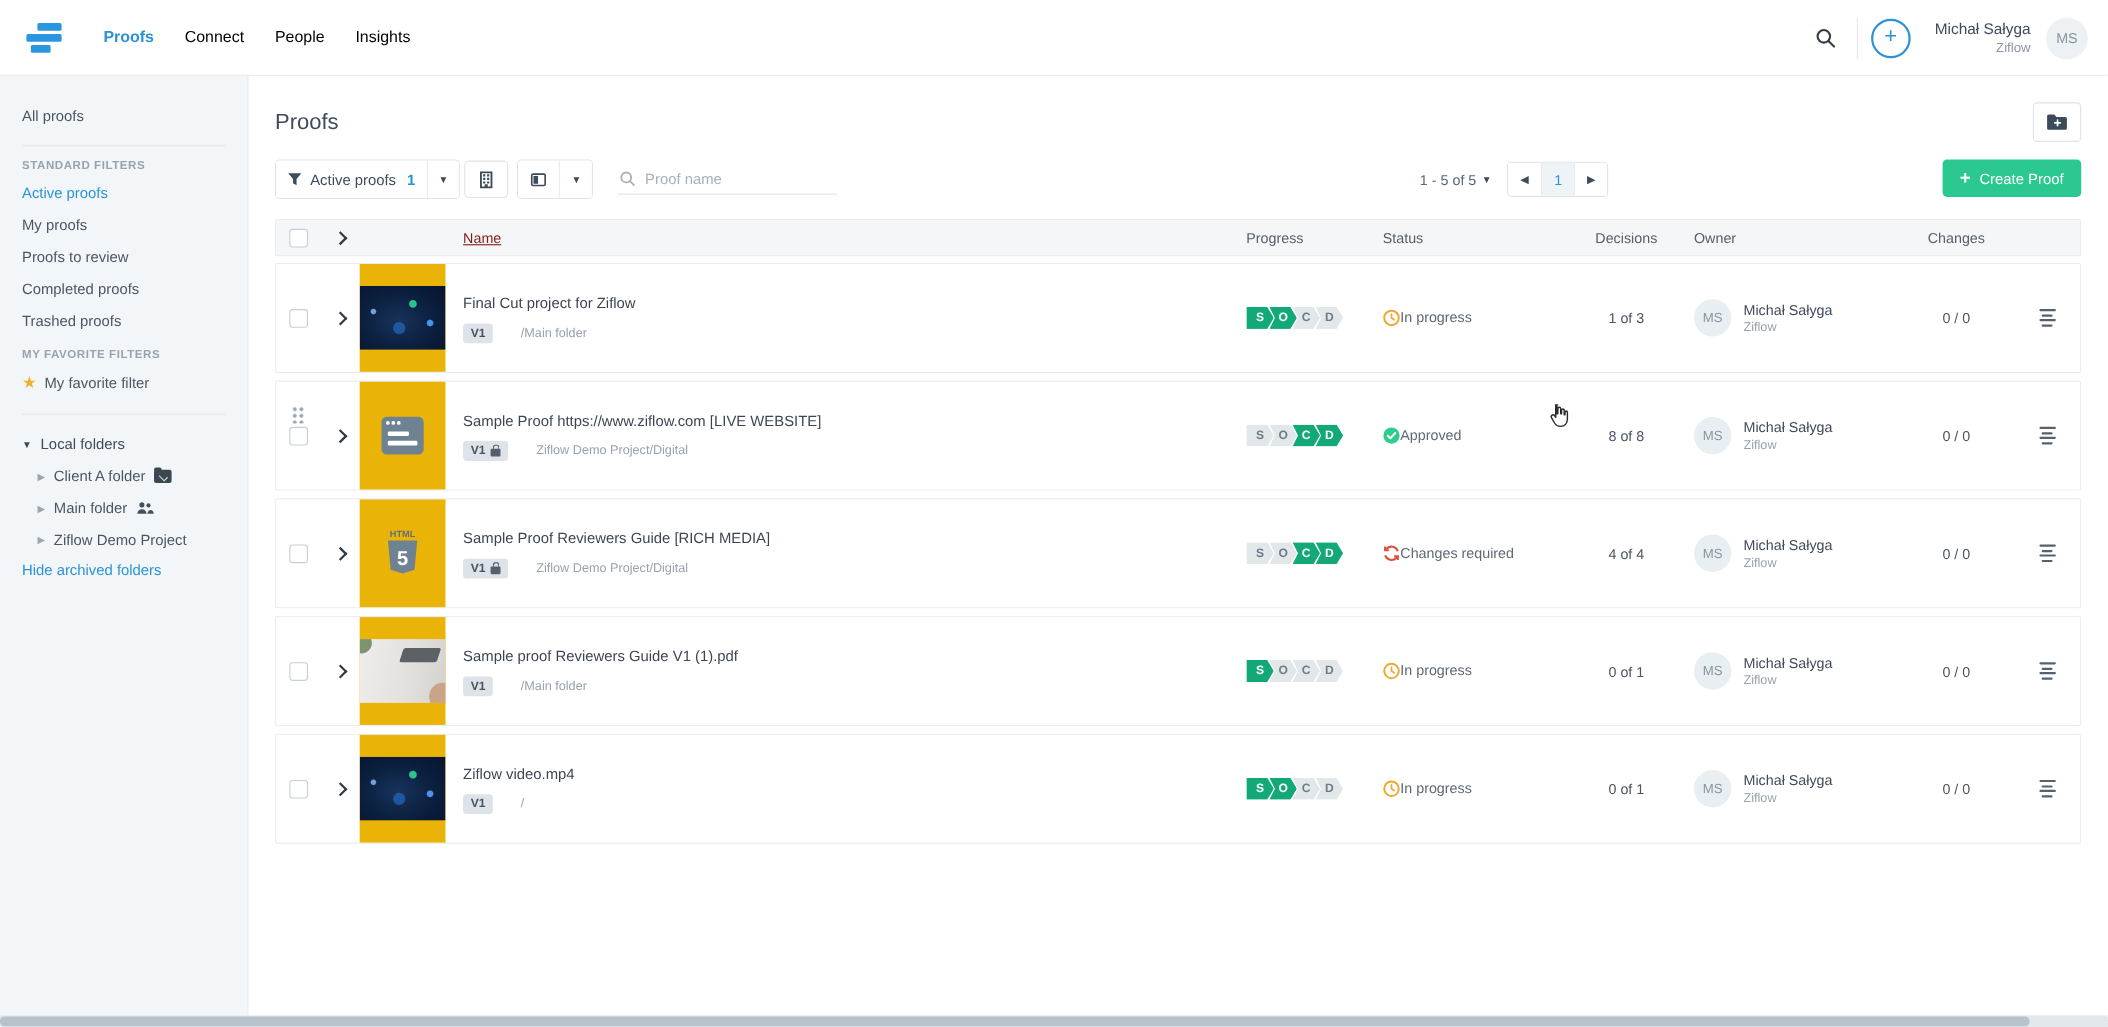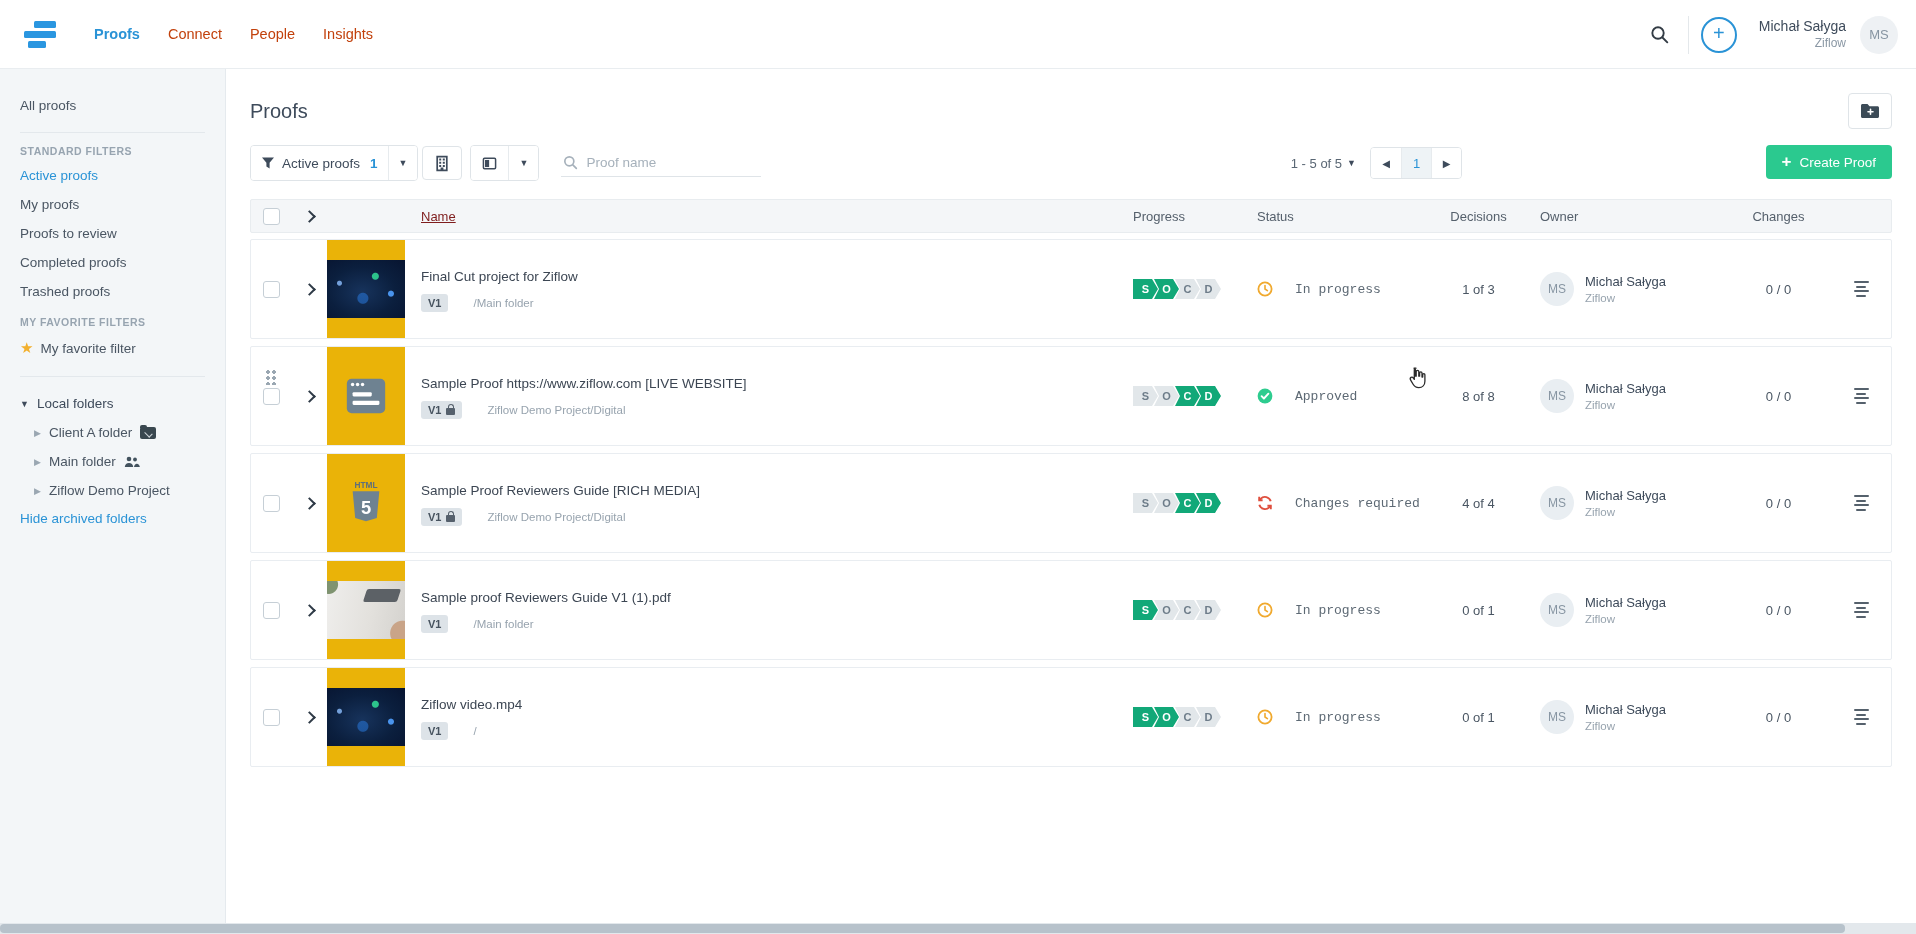--- a/index.html
+++ b/index.html
@@ -8,21 +8,21 @@
 
   
   .topbar { height:69px; background:#fff; border-bottom:1px solid #e9edf0;
     display:flex; align-items:center; position:relative; z-index:5; }
   .logo { width:34px; margin-left:24px; display:flex; flex-direction:column; gap:3px; cursor:pointer; }
   .logo i { display:block; height:7px; background:#2a96e0; border-radius:1.5px; }
   .logo .b1 { width:22px; margin-left:10px; }
   .logo .b2 { width:32px; }
   .logo .b3 { width:18px; margin-left:4px; }
   .nav { display:flex; gap:28px; margin-left:36px; }
-  .nav a { font-size:14.5px; color:#c2410c; text-decoration:none; cursor:pointer; }
+  .nav a { font-size:14.5px; color:#000000; text-decoration:none; cursor:pointer; }
   .nav a.active { color:#2a93d6; font-weight:bold; }
   .top-right { position:absolute; right:0; top:0; height:69px; display:flex; align-items:center; }
   .search-btn { width:40px; height:40px; display:flex; align-items:center; justify-content:center; cursor:pointer; }
   .tr-divider { width:1px; height:38px; background:#e4e8eb; margin:0 12px 0 8px; }
   .plus-btn { width:36px; height:36px; border-radius:50%; border:2px solid #2a93d6; color:#2a93d6;
     display:flex; align-items:center; justify-content:center; font-size:20px; font-weight:400; cursor:pointer; background:#fff; }
   .plus-btn::before { content:"+"; margin-top:-2px; }
   .user-block { text-align:right; margin:0 14px 0 22px; line-height:1.25; cursor:pointer; }
   .user-name { font-size:14px; color:#3e4b5b; }
   .user-company { font-size:12px; color:#8a97a4; }
@@ -132,21 +132,21 @@
     border:1.5px solid #55606c; border-bottom:none; border-radius:3px 3px 0 0; }
   .path { font-size:11.5px; color:#97a3ae; margin-left:25px; }
 
   .c-prog { padding-left:12px; display:flex; }
   .chip { width:25px; height:20px; display:inline-flex; align-items:center; justify-content:center;
     font-size:11px; font-weight:bold; color:#6d7c89; background:#e2e7ea;
     clip-path:polygon(0 0, 76% 0, 100% 50%, 76% 100%, 0 100%, 20% 50%); margin-left:-4px; }
   .chip:first-child { clip-path:polygon(0 0, 76% 0, 100% 50%, 76% 100%, 0 100%); margin-left:0; }
   .chip.on { background:#12a878; color:#fff; }
 
-  .c-status { padding-left:16px; display:flex; align-items:center; gap:22px; font-size:13px; color:#5d6974;font-family:Liberation Mono, monospace; }
+  .c-status { padding-left:16px; display:flex; align-items:flex-start; gap:0; font-size:13px; color:#5d6974; }
   .sticon { display:none; width:16px; height:16px; }
   .row.st-in-progress .ic-inprogress { display:inline-block; }
   .row.st-approved .ic-approved { display:inline-block; }
   .row.st-changes-required .ic-changes { display:inline-block; }
 
   .c-dec { text-align:center; font-size:13px; color:#4a5663; }
   .c-owner { display:flex; align-items:center; gap:11px; padding-left:14px; }
   .owner-avatar { width:34px; height:34px; border-radius:50%; background:#e9eef2; color:#8795a2;
     font-size:12px; display:flex; align-items:center; justify-content:center; flex-shrink:0; }
   .owner-name { font-size:13px; color:#3e4b5b; }

